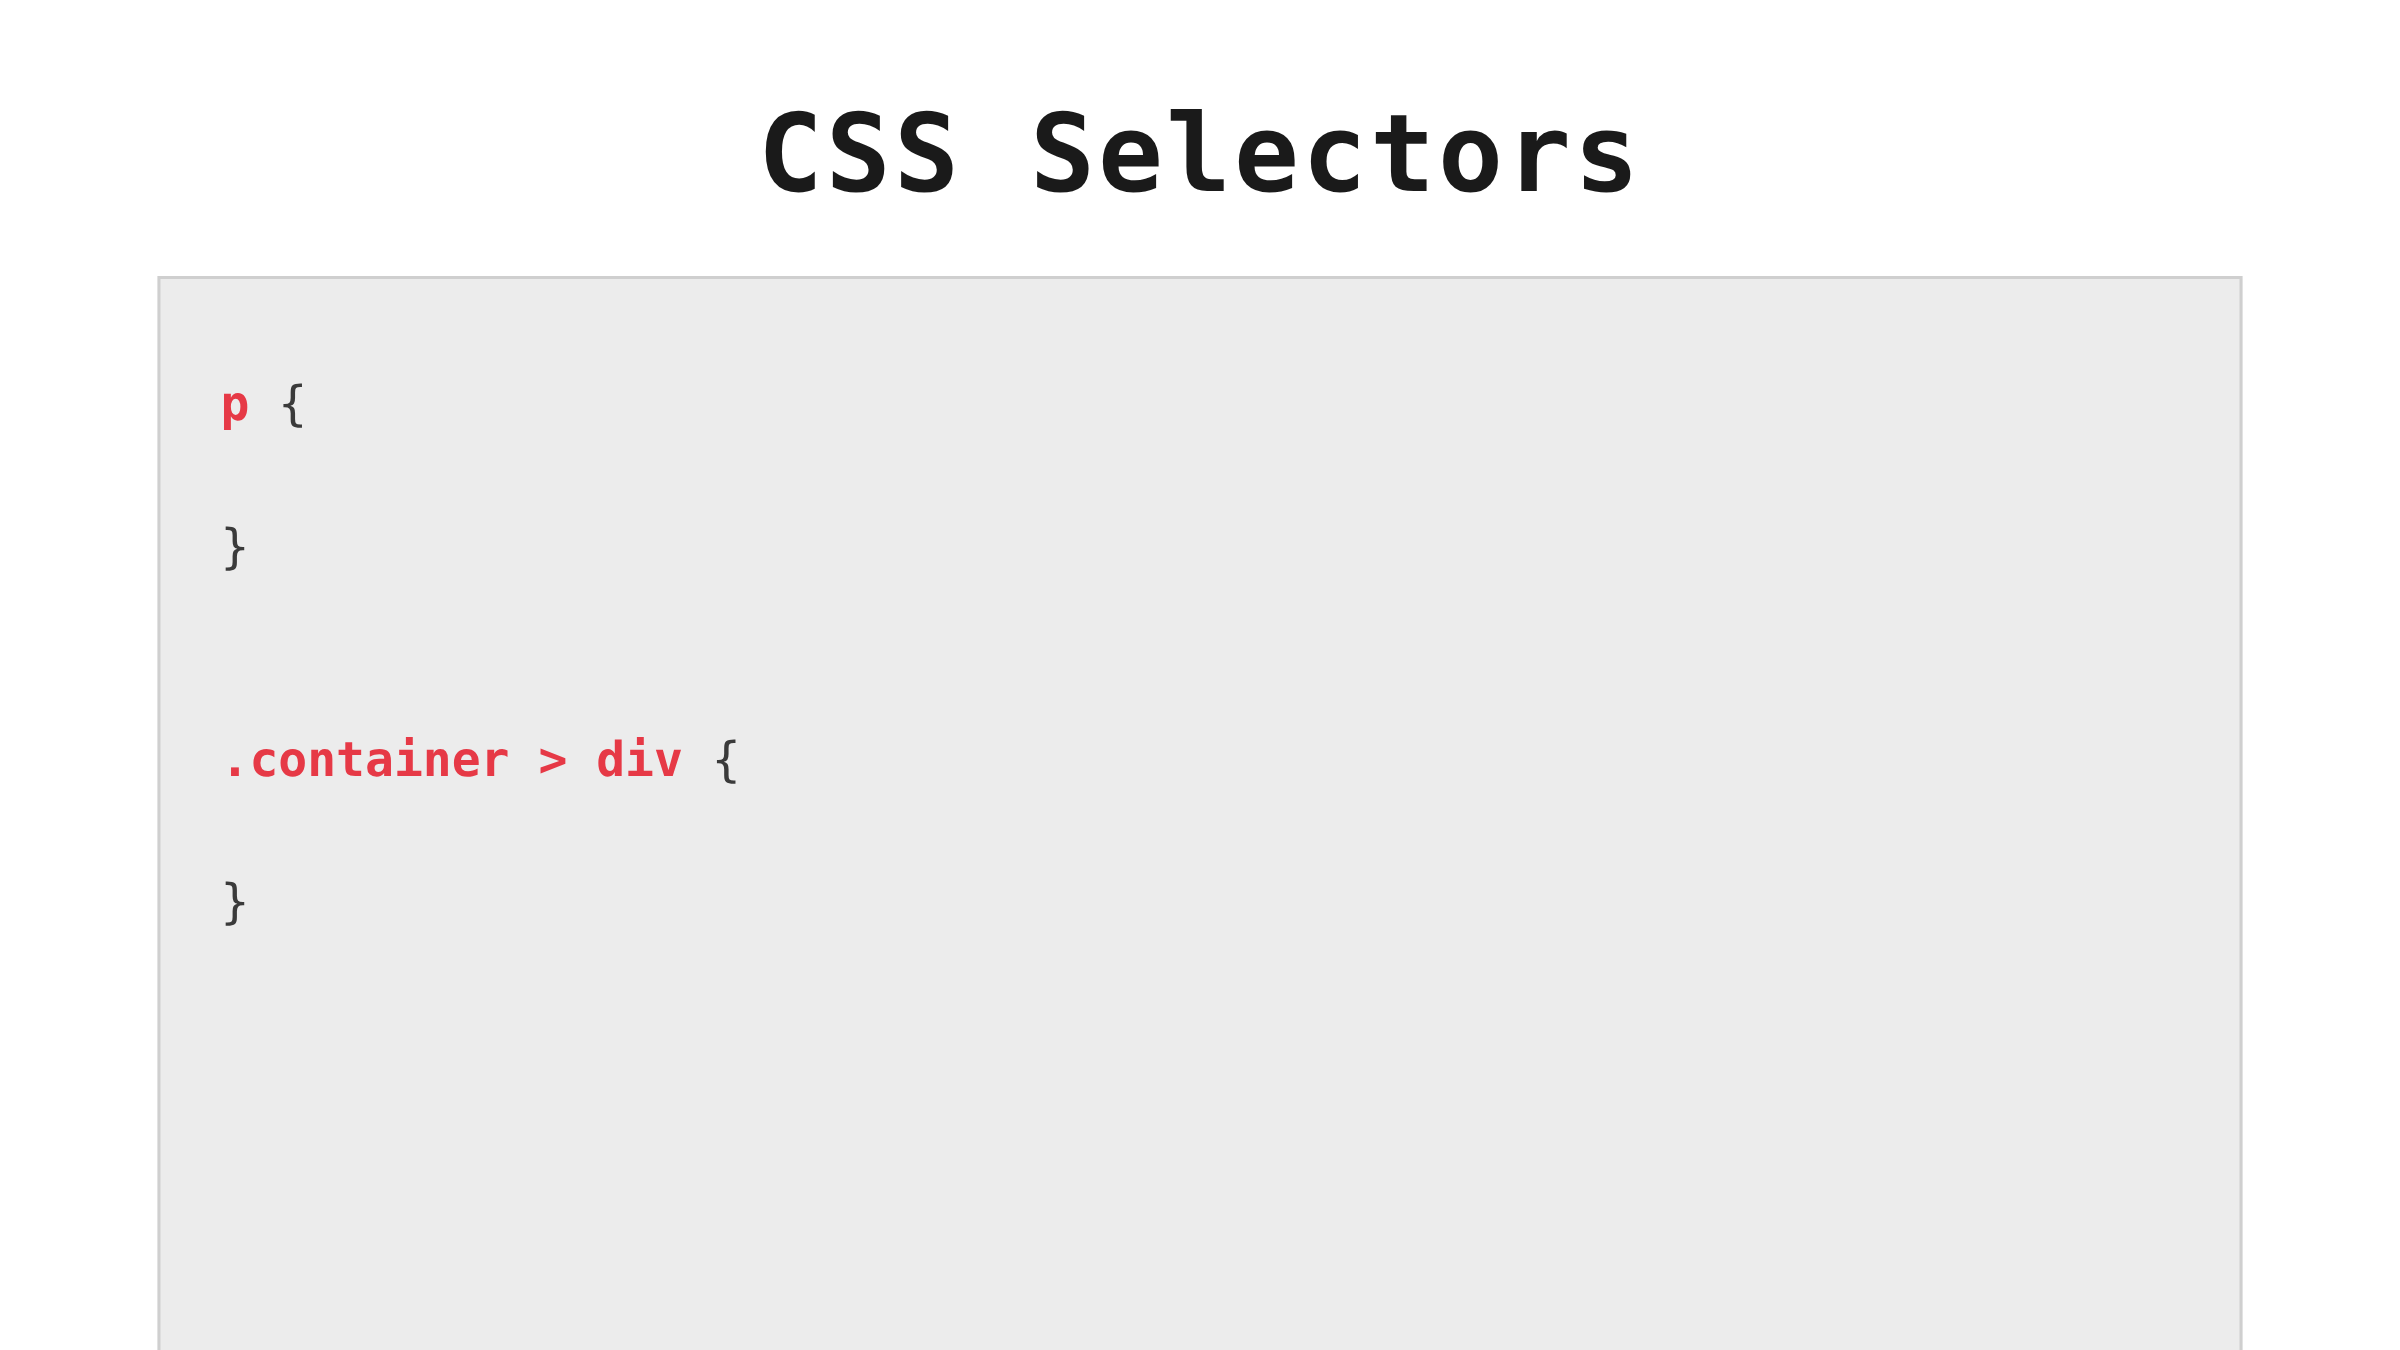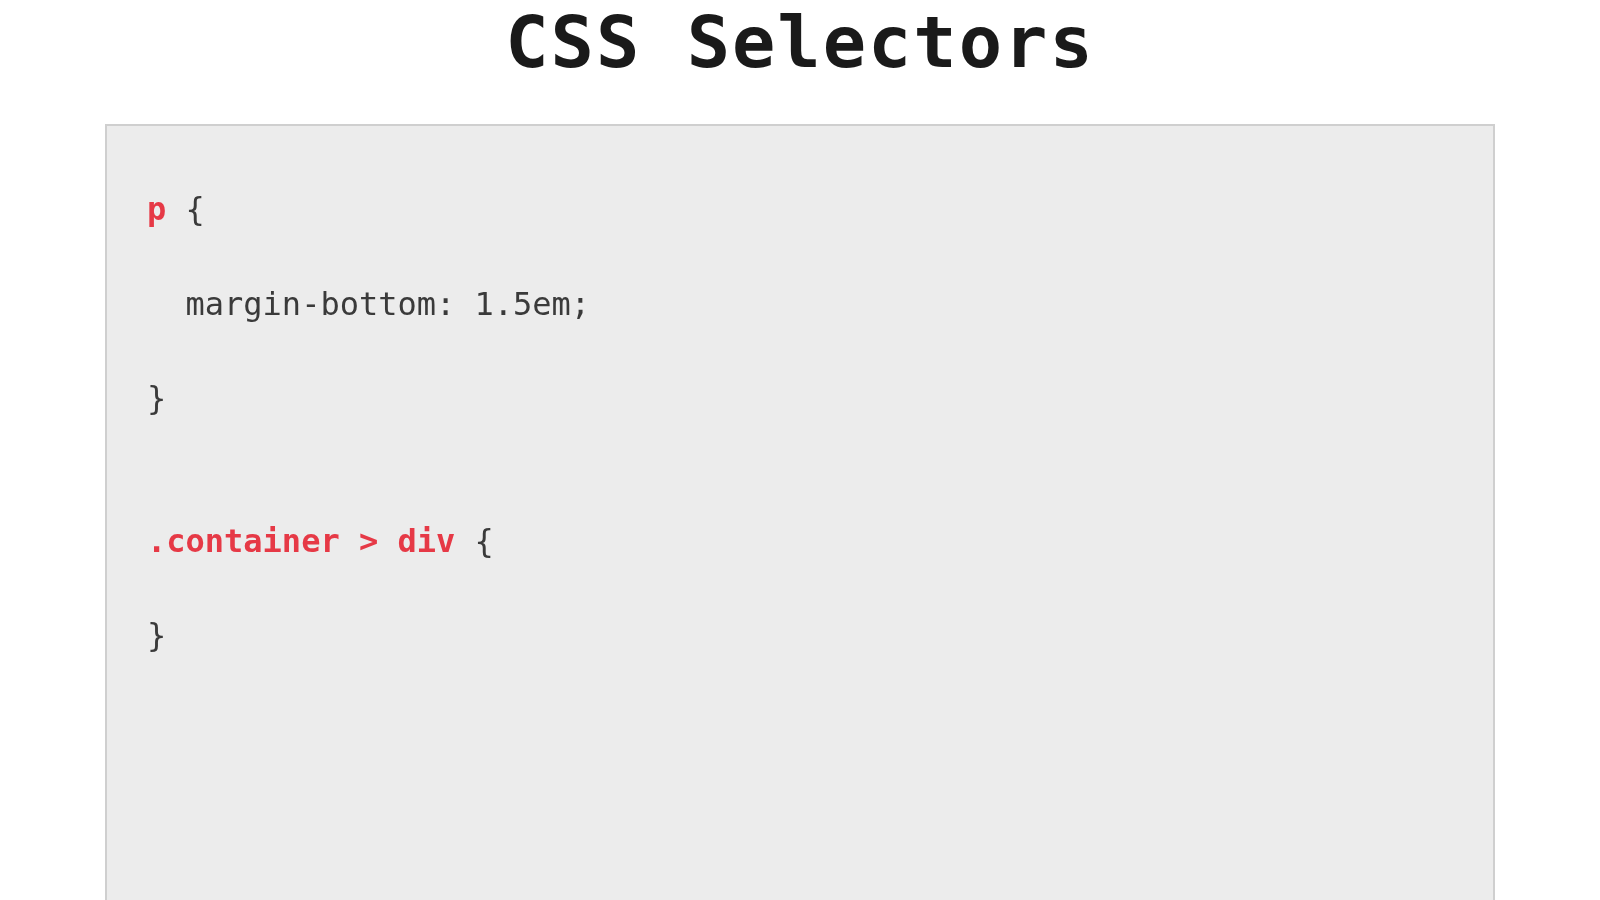--- a/index.html
+++ b/index.html
@@ -13,20 +13,21 @@
       background: #ffffff;
       font-family: "Consolas", "Menlo", "Monaco", monospace;
       overflow: hidden;
     }
     .slide {
       width: 100%;
       height: 100%;
       display: flex;
       flex-direction: column;
       align-items: center;
+      padding-top: 60px;
     }
     .title {
       font-size: 72px;
       font-weight: 700;
       color: #1a1a1a;
       letter-spacing: 2px;
       margin-bottom: 40px;
       font-family: "Consolas", "Menlo", "Monaco", monospace;
     }
     .code-box {
@@ -53,21 +54,20 @@
       display: block;
     }
   </style>
 </head>
 <body>
 
 <div class="slide">
   <h1 class="title">CSS Selectors</h1>
   <div class="code-box">
     <pre><span class="rule-line"><span class="selector">p</span><span class="punct"> {</span></span>
-<span class="rule-line">  margin-bottom: 1.5em;</span>
 <span class="rule-line">}</span>
 
 <span class="rule-line"><span class="selector">.container &gt; div</span><span class="punct"> {</span></span>
 <span class="rule-line">}</span>
 
 
 
 
 </pre>
   </div>

